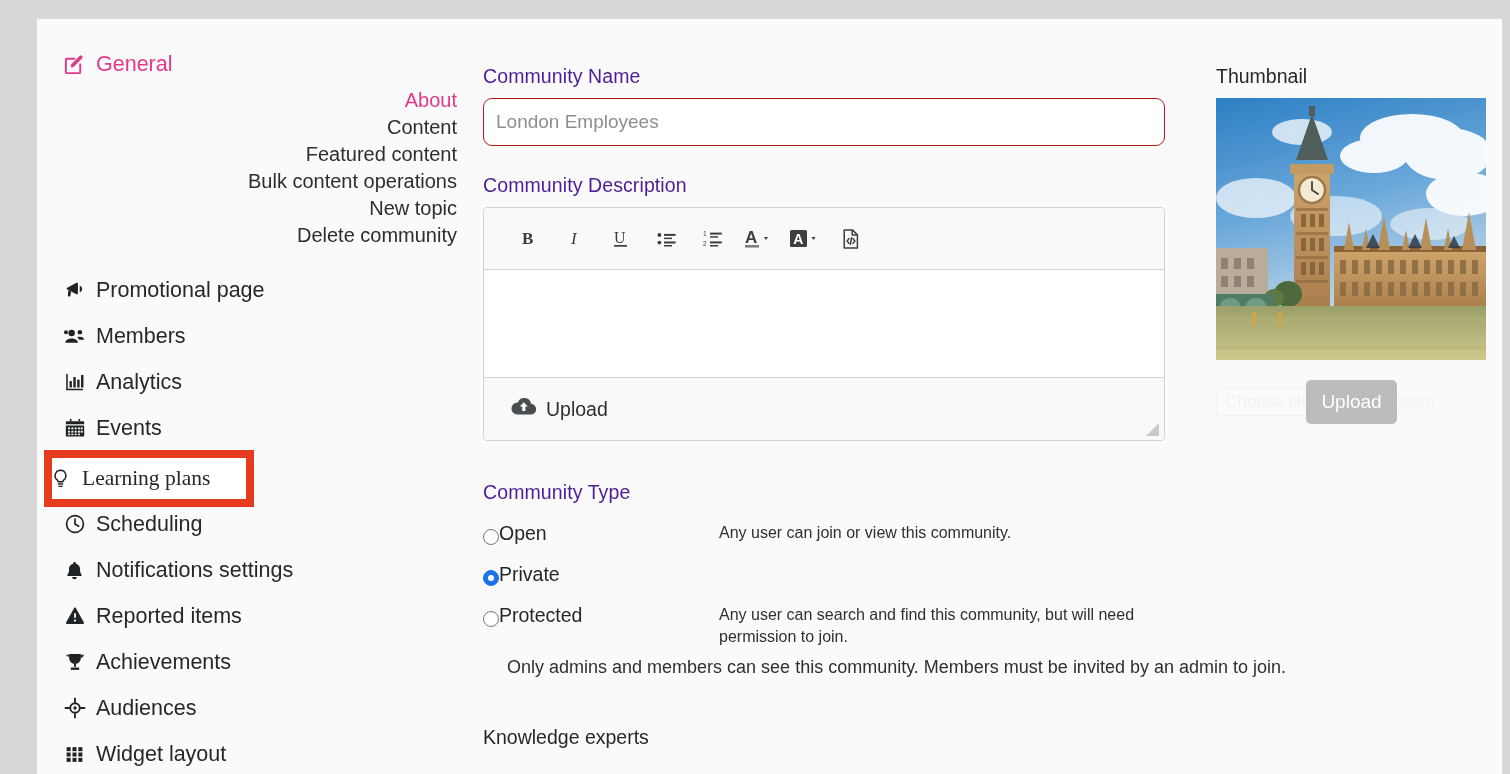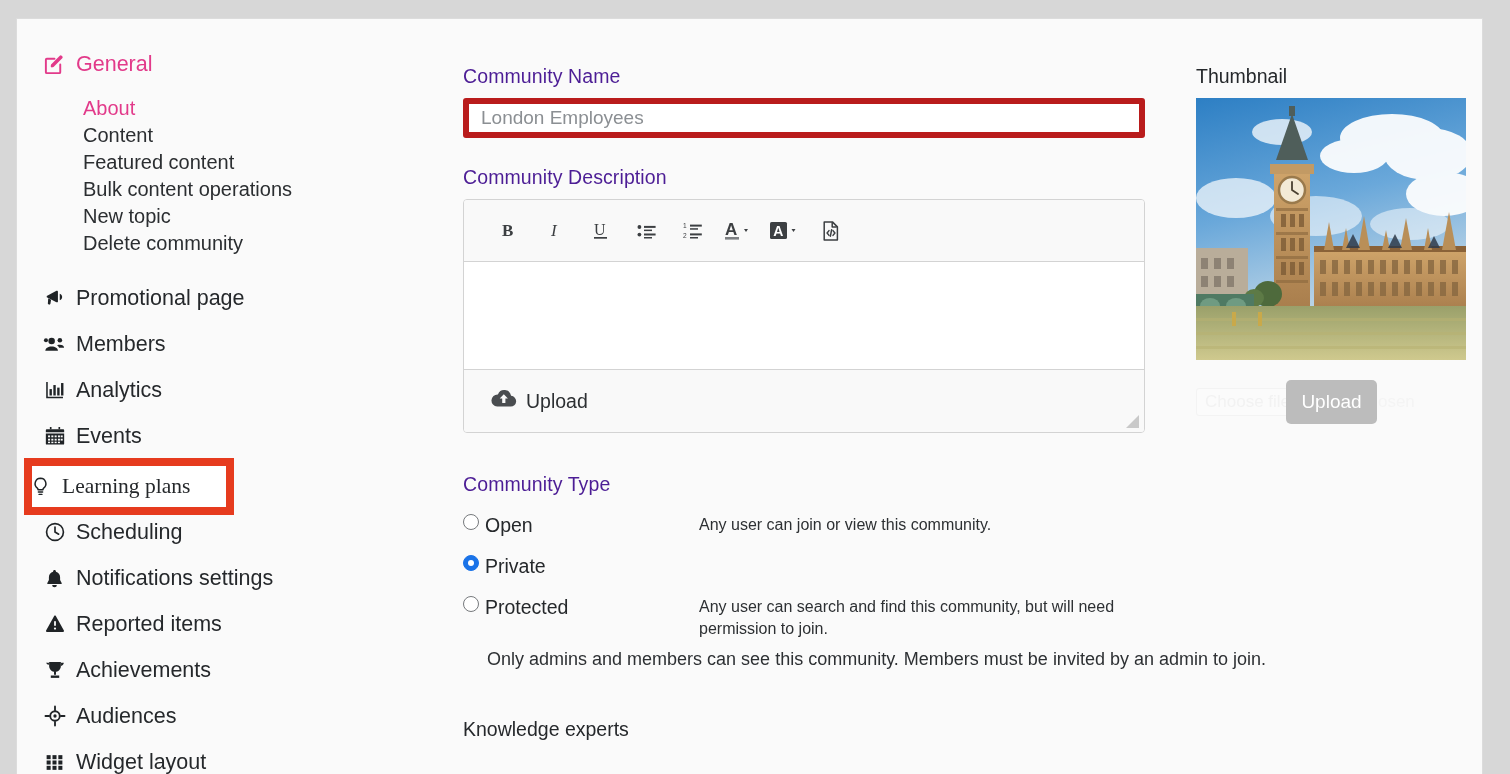--- a/index.html
+++ b/index.html
@@ -9,21 +9,21 @@
     width: 1510px;
     height: 774px;
     background: #d7d7d7;
     font-family: "Liberation Sans", sans-serif;
     overflow: hidden;
   }
 
   
   #page-panel {
     position: absolute;
-    left: 16px;
+    left: 36px;
     top: 18px;
     width: 1467px;
     height: 756px;
     background: #fafafa;
     border: 1px solid #dcdcdc;
     border-bottom: none;
     overflow: hidden;
   }
 
   
@@ -47,21 +47,21 @@
     white-space: nowrap;
   }
   .nav-item.accent { color: #e23a8a; }
   .nav-item .nav-ico {
     width: 23px; height: 23px;
     display: inline-flex;
     align-items: center; justify-content: center;
     flex: 0 0 23px;
   }
   .nav-item .nav-ico svg { display: block; }
-  .sub-list { margin: 8px; padding: 0; list-style: none; }
+  .sub-list { margin: 0; padding: 0; list-style: none; text-align: right; }
   .sub-item {
     padding-left: 58px;
     height: 27px;
     line-height: 27px;
     font-size: 20px;
     color: #2b2e31;
     cursor: pointer;
     white-space: nowrap;
   }
   .sub-item.accent { color: #e23a8a; }
@@ -97,23 +97,23 @@
     width: 682px;
   }
   .field-label {
     font-size: 19.5px;
     color: #4c1d95;
     margin: 0 0 10px 0;
     letter-spacing: .1px;
   }
   #community-name-input {
     width: 682px;
-    height: 40px;
-    border: 6px solid #b91c1c;
-    border-radius: 3px;
+    height: 48px;
+    border: 1px solid #b91c1c;
+    border-radius: 9px;
     background: #fff;
     font-family: "Liberation Sans", sans-serif;
     font-size: 19px;
     color: #2d3033;
     padding: 0 12px;
     outline: none;
   }
   #community-name-input::placeholder { color: #8b8f93; }
 
   .gap-24 { height: 28px; }
@@ -180,22 +180,21 @@
   
   #community-type-block { margin-top: 40px; }
   .radio-row {
     display: flex;
     align-items: flex-start;
     margin-top: 18px;
   }
   .radio-left {
     width: 236px;
     display: flex;
-    align-items: flex-start;
-    gap: 6px;
+    align-items: flex-end;
     flex: 0 0 236px;
   }
   .radio-dot {
     width: 16px; height: 16px;
     border-radius: 50%;
     border: 1.6px solid #76797c;
     background: #fff;
     flex: 0 0 16px;
     cursor: pointer;
     position: relative;

